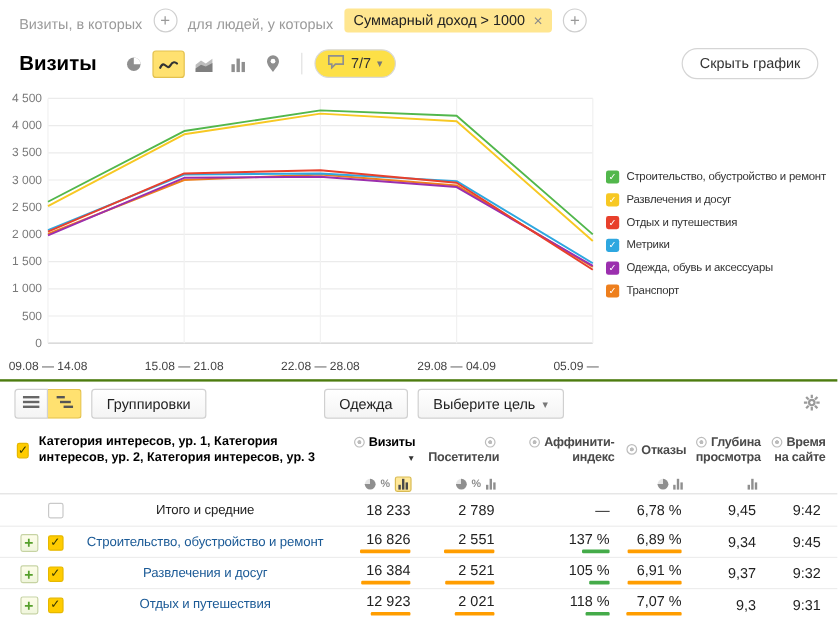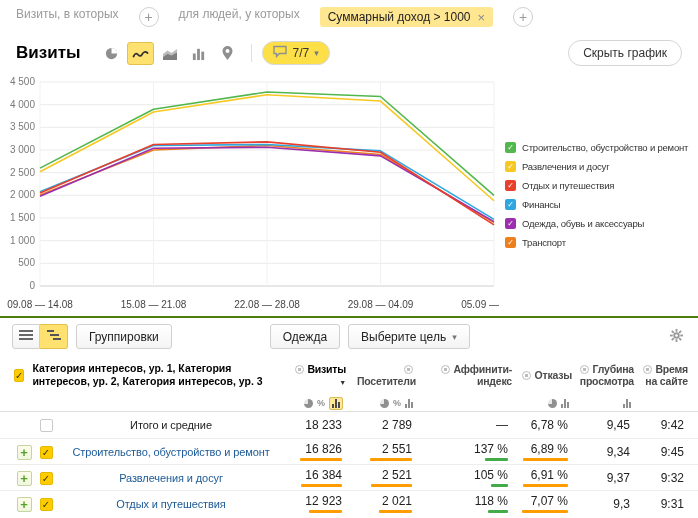--- a/index.html
+++ b/index.html
@@ -1,20 +1,20 @@
 <!DOCTYPE html>
 <html><head>
 <meta charset="utf-8">
 <style>
   * { box-sizing: border-box; margin: 0; padding: 0; }
   body { background: #fff; font-family: "Liberation Sans", "DejaVu Sans", sans-serif; }
   .app { position: relative; width: 698px; height: 518px; background: #fff; overflow: hidden; }
 
   
-  .filter-bar { display: flex; align-items: flex-start; gap: 20px; padding: 7px 16px; height: 34px; }
+  .filter-bar { display: flex; align-items: flex-end; gap: 9px; padding: 7px 16px; height: 34px; }
   .filter-label { font-size: 12px; color: #9a9a9a; }
   .add-btn { width: 20px; height: 20px; border-radius: 50%; border: 1px solid #cfcfcf; background: #fff;
              color: #9a9a9a; font-size: 14px; line-height: 17px; text-align: center; cursor: pointer; padding: 0; }
   .chip { display: inline-flex; align-items: center; gap: 7px; background: #ffe690; border-radius: 3px;
           padding: 3px 8px; font-size: 12px; color: #222; cursor: pointer; }
   .chip-x { color: #8a8a8a; font-size: 13px; cursor: pointer; line-height: 1; }
 
   
   .chart-header { display: flex; align-items: center; padding: 6px 16px 4px 16px; height: 36px; }
   .section-title { font-size: 17px; font-weight: bold; color: #000; margin-right: 18px; }
@@ -208,21 +208,21 @@
         <div class="legend-item">
           <span class="sw" style="background:#f7c823">✓</span>
           <span class="lg-label">Развлечения и досуг</span>
         </div>
         <div class="legend-item">
           <span class="sw" style="background:#e8402c">✓</span>
           <span class="lg-label">Отдых и путешествия</span>
         </div>
         <div class="legend-item">
           <span class="sw" style="background:#2ea7e0">✓</span>
-          <span class="lg-label">Финансы</span>
+          <span class="lg-label">Метрики</span>
         </div>
         <div class="legend-item">
           <span class="sw" style="background:#9b2fae">✓</span>
           <span class="lg-label">Одежда, обувь и аксессуары</span>
         </div>
         <div class="legend-item">
           <span class="sw" style="background:#ee7f1d">✓</span>
           <span class="lg-label">Транспорт</span>
         </div>
       </div>

